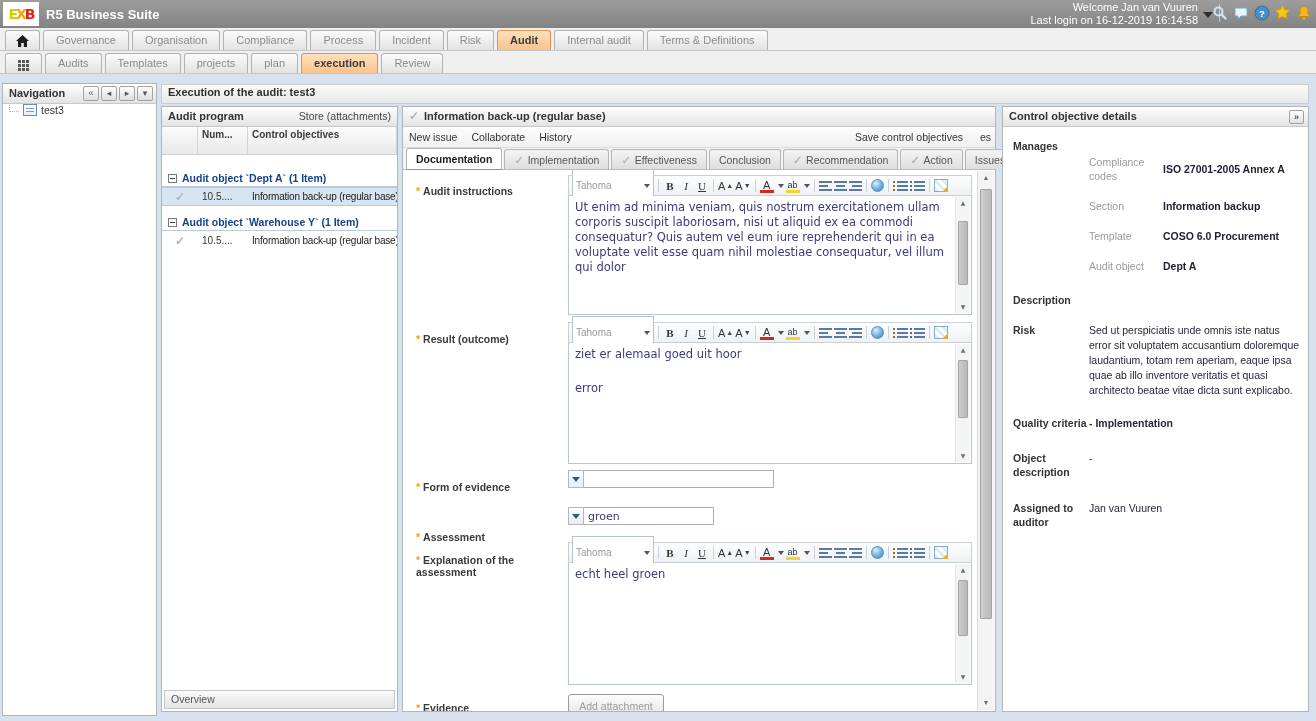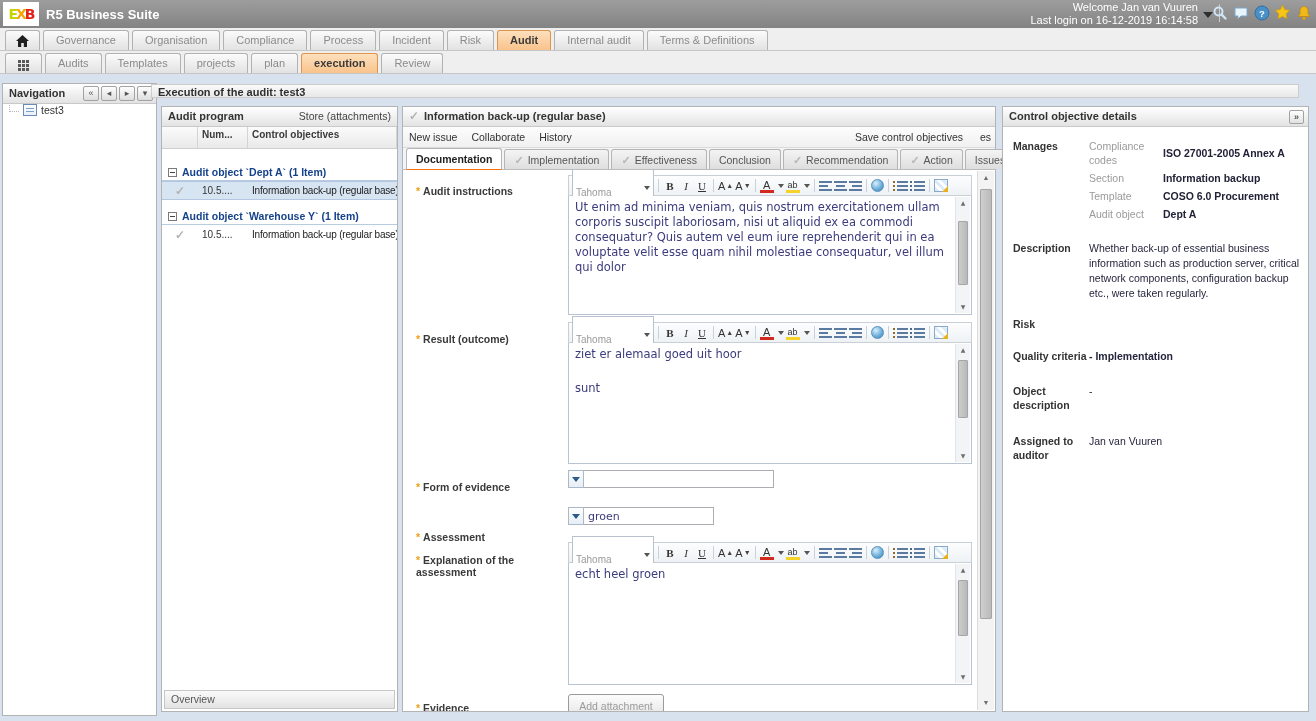--- a/index.html
+++ b/index.html
@@ -51,28 +51,28 @@
     text-align:center; font-weight:normal; cursor:pointer; }
   .tree { padding:0 6px; }
   .tree-node { display:flex; align-items:center; gap:4px; cursor:pointer; }
   .tree-elbow { width:10px; height:12px; border-left:1px dotted #b5b5b5; border-bottom:1px dotted #b5b5b5; margin-top:-8px; }
   .tree-ico { width:14px; height:12px; border:1px solid #6b8cba; background:
     linear-gradient(#fff,#e8f0fa); position:relative; }
   .tree-ico:before { content:""; position:absolute; left:2px; top:3px; width:8px; height:1px; background:#7aa0cc; box-shadow:0 3px #7aa0cc; }
   .tree-label { font-size:10.5px; color:#333; }
 
   
-  .content-title { position:absolute; left:151px; top:84px; width:1148px; height:14px;
+  .content-title { position:absolute; left:161px; top:84px; width:1148px; height:20px;
     background:linear-gradient(#fafafa,#e8e8e8); border:1px solid #cccccc;
     font-weight:bold; font-size:11px; line-height:15px; padding:0 6px; color:#2f2f2f; }
 
   
   .audit-panel { left:161px; top:106px; width:237px; height:606px; }
   .store-link { position:absolute; right:6px; top:0; font-weight:normal; font-size:10.5px; color:#444; cursor:pointer; }
-  .grid-hd { display:flex; height:22px; background:linear-gradient(#fbfbfb,#e9e9e9);
+  .grid-hd { display:flex; height:28px; background:linear-gradient(#fbfbfb,#e9e9e9);
     border-bottom:1px solid #cfcfcf; font-size:10px; font-weight:bold; color:#3a3a3a; }
   .grid-hd .c { border-right:1px solid #d4d4d4; padding:2px 4px; overflow:hidden; white-space:nowrap; }
   .c0 { width:36px; } .c1 { width:50px; } .c2 { flex:1; }
   .grid-body { padding-top:15px; }
   .grp-hd { height:17px; line-height:16px; padding-left:6px; color:#15428b; font-weight:bold;
     font-size:10.5px; border-bottom:1px solid #b9cbe2; display:flex; align-items:center; gap:5px; white-space:nowrap; overflow:hidden; }
   .grp-ico { width:9px; height:9px; border:1px solid #7a7a7a; background:#fff; position:relative; flex-shrink:0; }
   .grp-ico:before { content:""; position:absolute; left:1px; right:1px; top:3px; height:1px; background:#444; }
   .grid-row { display:flex; height:19px; align-items:center; font-size:10px; cursor:pointer; margin-bottom:8px; }
   .grid-row .c { padding:0 4px; overflow:hidden; white-space:nowrap; }
@@ -102,21 +102,21 @@
 
   .flabel { position:absolute; left:13px; width:148px; font-size:10.5px; font-weight:bold; color:#3a3a3a; }
   .flabel .req { color:#f39c12; margin-right:3px; }
 
   
   .editor { position:absolute; left:165px; width:404px; }
   .ed-toolbar { height:21px; border:1px solid #c8cfd6; background:linear-gradient(#fdfdfe,#eef2f5);
     display:flex; align-items:center; padding:0 3px; gap:2px; }
   .ed-sep { width:1px; height:13px; background:#c9d2da; margin:0 2px; }
   .fontbox { width:82px; height:16px; border:1px solid #b7c2cc; background:#fff; color:#9a9a9a;
-    font-size:10px; line-height:14px; padding:16px 3px; display:flex; justify-content:space-between; align-items:flex-start; cursor:pointer; }
+    font-size:10px; line-height:14px; padding:16px 3px; display:flex; justify-content:space-between; align-items:center; cursor:pointer; }
   .fontbox .fc { width:0; height:0; border-left:3px solid transparent; border-right:3px solid transparent; border-top:4px solid #555; }
   .tbtn { min-width:14px; height:16px; display:flex; align-items:center; justify-content:center;
     font-size:11px; color:#333; cursor:pointer; position:relative; }
   .tbtn.bold { font-family:"Liberation Serif",serif; font-weight:bold; }
   .tbtn.italic { font-family:"Liberation Serif",serif; font-style:italic; }
   .tbtn.under { font-family:"Liberation Serif",serif; text-decoration:underline; }
   .tbtn .mini { font-size:7px; margin-left:1px; color:#444; }
   .tbtn.fcolor { border-bottom:3px solid #d22a1e; height:13px; margin-top:2px; }
   .tbtn.hcolor { border-bottom:3px solid #f5d327; height:13px; margin-top:2px; font-size:9px; }
   .dcaret { width:0; height:0; border-left:3px solid transparent; border-right:3px solid transparent; border-top:4px solid #555; margin-left:2px; }
@@ -165,21 +165,21 @@
 
   
   .details-panel { left:1002px; top:106px; width:307px; height:606px; }
   .expand-btn { position:absolute; right:4px; top:3px; width:15px; height:14px; border:1px solid #a2a2a2;
     border-radius:2px; background:linear-gradient(#fefefe,#e2e2e2); color:#555; font-size:9px;
     line-height:12px; text-align:center; cursor:pointer; }
   .details-body { padding:12px 8px 0 10px; font-size:10.5px; }
   .drow { display:flex; }
   .dlabel { width:76px; font-weight:bold; color:#333; flex-shrink:0; line-height:14px; }
   .dvalue { color:#26263e; line-height:15px; }
-  .subrow { display:flex; margin-bottom:4px; }
+  .subrow { display:flex; margin-bottom:4px;margin-top:16px; }
   .sublabel { width:74px; color:#9a9a9a; flex-shrink:0; line-height:14px; }
   .subvalue { font-weight:bold; color:#222237; line-height:14px; align-self:center; }
   .b { font-weight:bold; }
 
   svg { display:block; }
 </style>
 </head>
 <body>
 
 <div class="topbar">
@@ -478,21 +478,21 @@
             <i></i>
             <i></i>
             <i></i>
           </span>
         <span class="ed-sep"></span>
         <span class="srcicon"></span>
       </div>
       <div class="ed-content" style="height:121px;">
         <div class="ed-text">ziet er alemaal goed uit hoor</div>
         <div class="gap-line"></div>
-        <div class="ed-text" style="padding-top:0;">sunt</div>
+        <div class="ed-text" style="padding-top:0;">error</div>
         <div class="sb">
           <span class="ar up">▲</span>
           <span class="thumb" style="top:16px; height:58px;"></span>
           <span class="ar dn">▼</span>
         </div>
       </div>
     </div>
 
     <div class="flabel" style="top:311px;"><span class="req">*</span><span>Form of evidence</span></div>
     <div class="combo" style="top:300px;">
@@ -614,24 +614,24 @@
           <div class="subvalue">COSO 6.0 Procurement</div>
         </div>
         <div class="subrow">
           <div class="sublabel">Audit object</div>
           <div class="subvalue">Dept A</div>
         </div>
       </div>
     </div>
     <div class="drow" style="margin-bottom:16px;">
       <div class="dlabel">Description</div>
-      <div class="dvalue">Whether back-up of essential business information such as production server, critical network components, configuration backup etc., were taken regularly.</div>
     </div>
     <div class="drow" style="margin-bottom:18px;">
       <div class="dlabel">Risk</div>
+      <div class="dvalue">Sed ut perspiciatis unde omnis iste natus error sit voluptatem accusantium doloremque laudantium, totam rem aperiam, eaque ipsa quae ab illo inventore veritatis et quasi architecto beatae vitae dicta sunt explicabo.</div>
     </div>
     <div class="drow" style="margin-bottom:20px;">
       <div class="dlabel">Quality criteria</div>
       <div class="dvalue b">- Implementation</div>
     </div>
     <div class="drow" style="margin-bottom:22px;">
       <div class="dlabel">Object description</div>
       <div class="dvalue">-</div>
     </div>
     <div class="drow">

